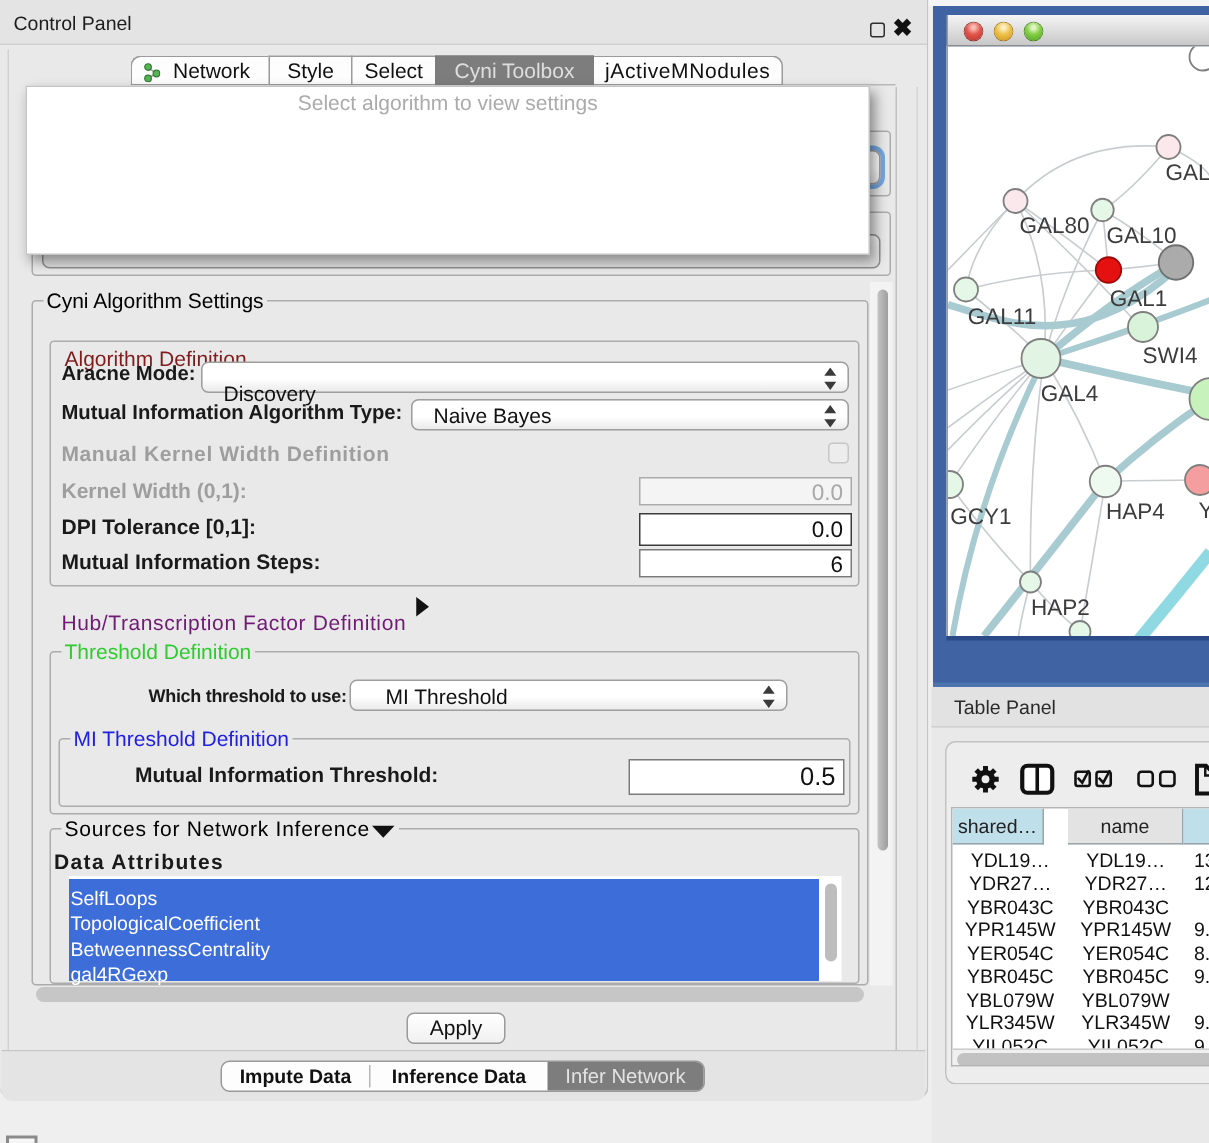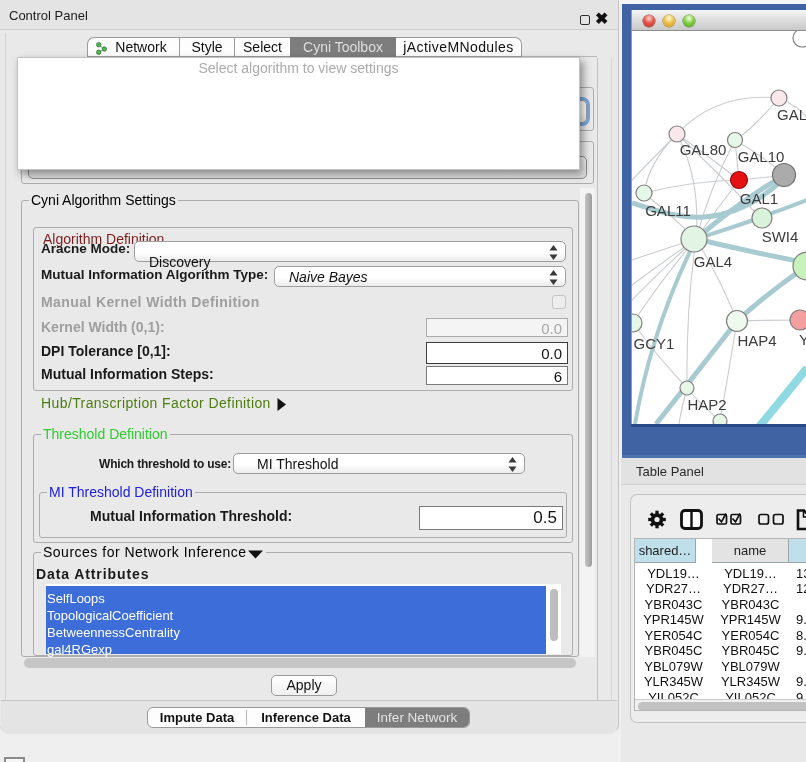--- a/index.html
+++ b/index.html
@@ -82,42 +82,42 @@
 <div class="lbl" style="left:41px;top:241px;font-size:13.5px;">Aracne Mode:</div>
 <div class="combo" style="left:134px;top:241px;width:432px;height:21px;">
     <span class="cv" style="top:12px;">Discovery</span>
   <svg class="carr" style="top:3px;" width="9" height="15" viewBox="0 0 9 15">
       <path d="M4.5 0 L8.5 5.5 L0.5 5.5 Z" fill="#3a3a3a"></path>
       <path d="M4.5 15 L8.5 9.5 L0.5 9.5 Z" fill="#3a3a3a"></path>
     </svg>
 </div>
 <div class="lbl" style="left:41px;top:267px;font-size:13.5px;">Mutual Information Algorithm Type:</div>
 <div class="combo" style="left:274px;top:266px;width:292px;height:21px;">
-    <span class="cv" style="top:2px;font-style:italic;">Naive Bayes</span>
+    <span class="cv" style="top:2px;">Naive Bayes</span>
   <svg class="carr" style="top:3px;" width="9" height="15" viewBox="0 0 9 15">
       <path d="M4.5 0 L8.5 5.5 L0.5 5.5 Z" fill="#3a3a3a"></path>
       <path d="M4.5 15 L8.5 9.5 L0.5 9.5 Z" fill="#3a3a3a"></path>
     </svg>
 </div>
 <div class="lbl" style="left:41px;top:294px;color:#9e9e9e;letter-spacing:.4px;">Manual Kernel Width Definition</div>
 <div class="abs" style="left:552px;top:295px;width:14px;height:14px;background:#ededed;border:1px solid #c6c6c6;border-radius:3px;box-sizing:border-box;"></div>
 <div class="lbl" style="left:41px;top:319px;color:#9e9e9e;">Kernel Width (0,1):</div>
 <div class="field" style="left:426px;top:318px;width:142px;height:19px;background:#f4f4f4;border-color:#ababab;color:#a8a8a8;">
     <span>0.0</span>
   </div>
 <div class="lbl" style="left:41px;top:343px;">DPI Tolerance [0,1]:</div>
 <div class="field" style="left:426px;top:342px;width:142px;height:22px;border:1.5px solid #3c3c3c;">
     <span style="top:2px;">0.0</span>
   </div>
 <div class="lbl" style="left:41px;top:366px;">Mutual Information Steps:</div>
 <div class="field" style="left:426px;top:366px;width:142px;height:19px;">
     <span>6</span>
   </div>
 
-<div class="abs" style="left:41px;top:395px;font-size:14px;letter-spacing:.4px;color:#4d7c0f;">Hub/Transcription Factor Definition</div>
+<div class="abs" style="left:41px;top:407px;font-size:14px;letter-spacing:.4px;color:#701a75;">Hub/Transcription Factor Definition</div>
 <svg class="abs" style="left:276px;top:397px;" width="11" height="15">
     <path d="M1.5 1 L10 7.5 L1.5 14 Z" fill="#111"></path>
   </svg>
 
 <div class="grp" style="left:33px;top:434px;width:540px;height:109px;">
   <span style="color:#2ecc2e;">Threshold Definition</span>
 </div>
 <div class="lbl" style="left:99px;top:457px;font-size:12px;letter-spacing:-.2px;">Which threshold to use:</div>
 <div class="combo" style="left:233px;top:453px;width:292px;height:21px;">
     <span class="cv" style="left:23px;top:2px;">MI Threshold</span>

